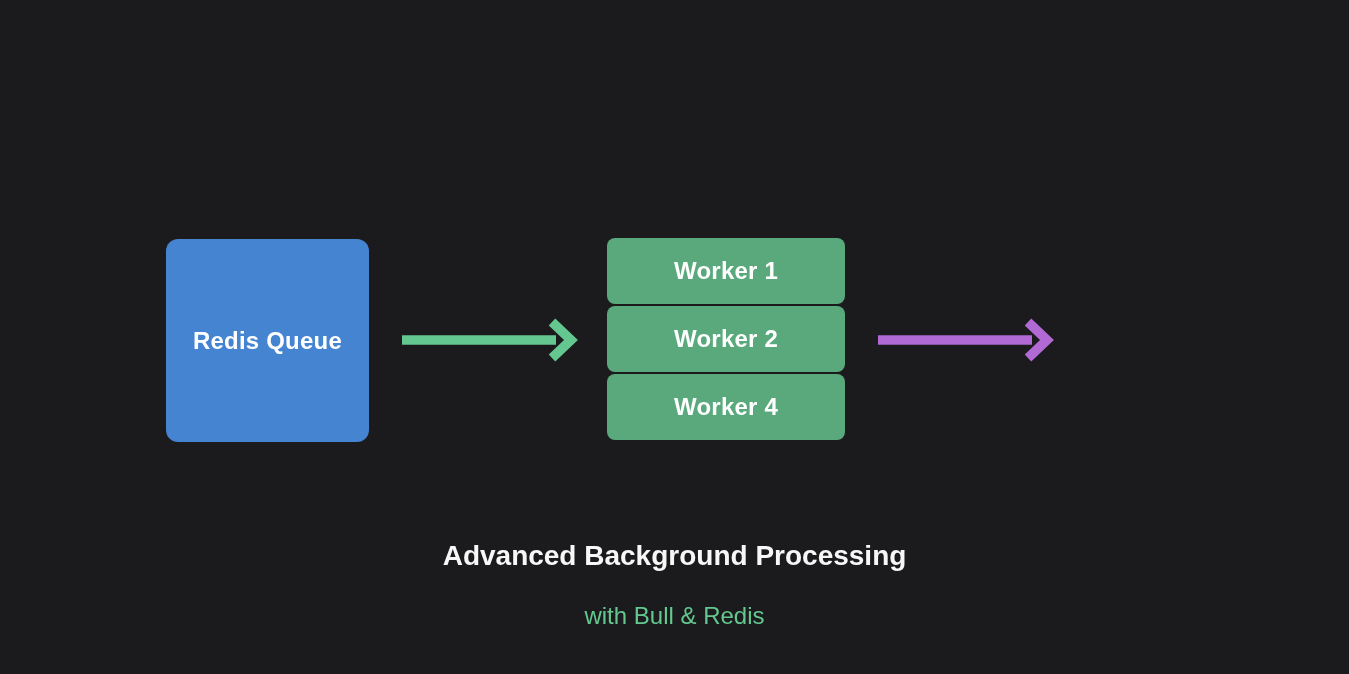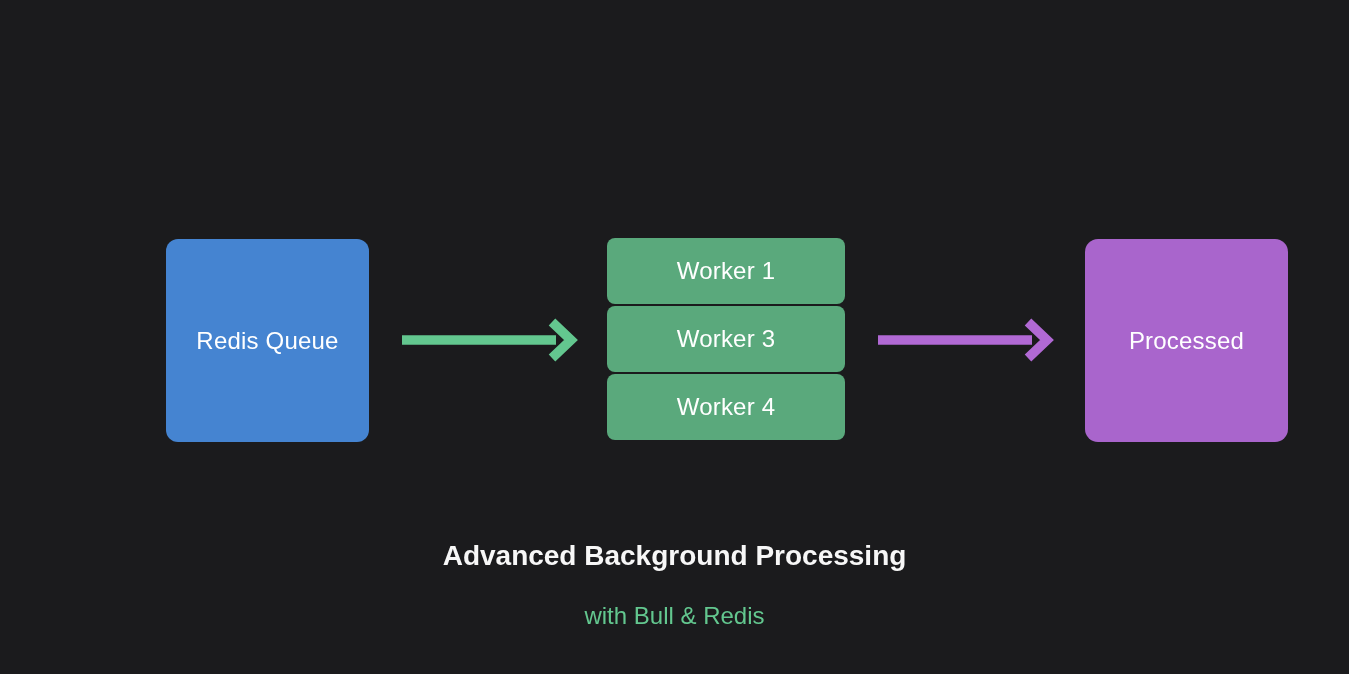--- a/index.html
+++ b/index.html
@@ -17,21 +17,21 @@
     background: var(--background, #1b1b1d);
     overflow: hidden;
   }
   .node {
     position: absolute;
     display: flex;
     align-items: center;
     justify-content: center;
     color: var(--box-text, #ffffff);
     font-size: 24px;
-    font-weight: 400;
+    font-weight: 700;
     letter-spacing: 0.2px;
   }
   .queue-box {
     left: 166px;
     top: 239px;
     width: 203px;
     height: 203px;
     border-radius: 12px;
     background: var(--queue-box, #4584d1);
   }
@@ -111,33 +111,30 @@
   <svg class="arrow-svg arrow-green-svg" viewBox="0 0 180 64" aria-hidden="true">
     <line class="stroke" x1="3" y1="32" x2="157" y2="32"></line>
     <polyline class="stroke" points="153,14 172,32 153,50"></polyline>
   </svg>
 
   <div class="worker-stack">
     <div class="node worker-box">
       <span>Worker 1</span>
     </div>
     <div class="node worker-box">
-      <span>Worker 3</span>
+      <span>Worker 2</span>
     </div>
     <div class="node worker-box">
       <span>Worker 4</span>
     </div>
   </div>
 
   <svg class="arrow-svg arrow-purple-svg" viewBox="0 0 180 64" aria-hidden="true">
     <line class="stroke" x1="3" y1="32" x2="157" y2="32"></line>
     <polyline class="stroke" points="153,14 172,32 153,50"></polyline>
   </svg>
 
-  <div class="node processed-box">
-    <span>Processed</span>
-  </div>
 
   <div class="title">Advanced Background Processing</div>
 
   <div class="subtitle">with Bull &amp; Redis</div>
 
 </div>
 
 </body></html>

